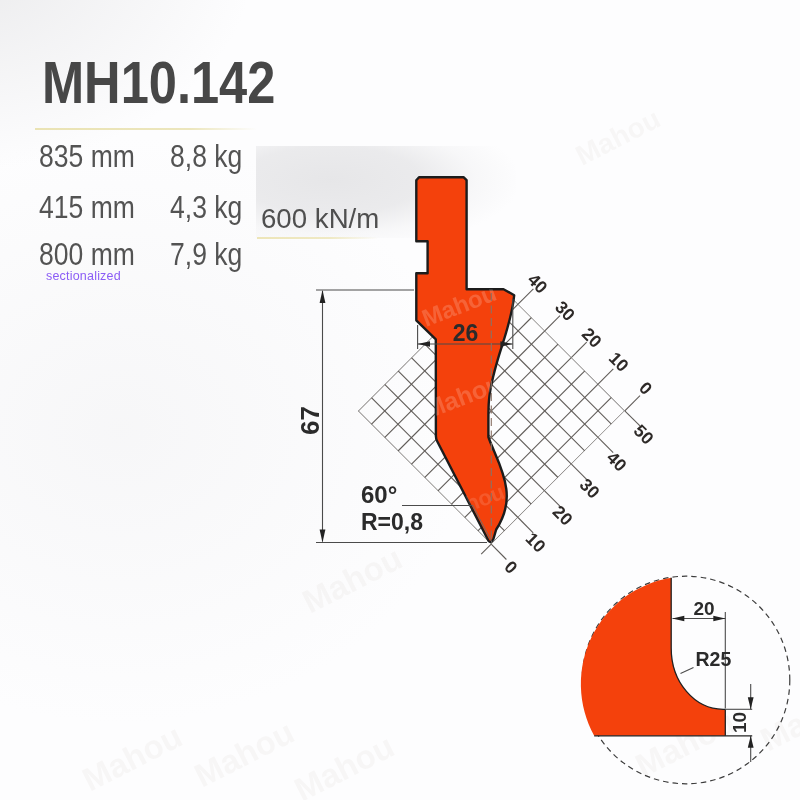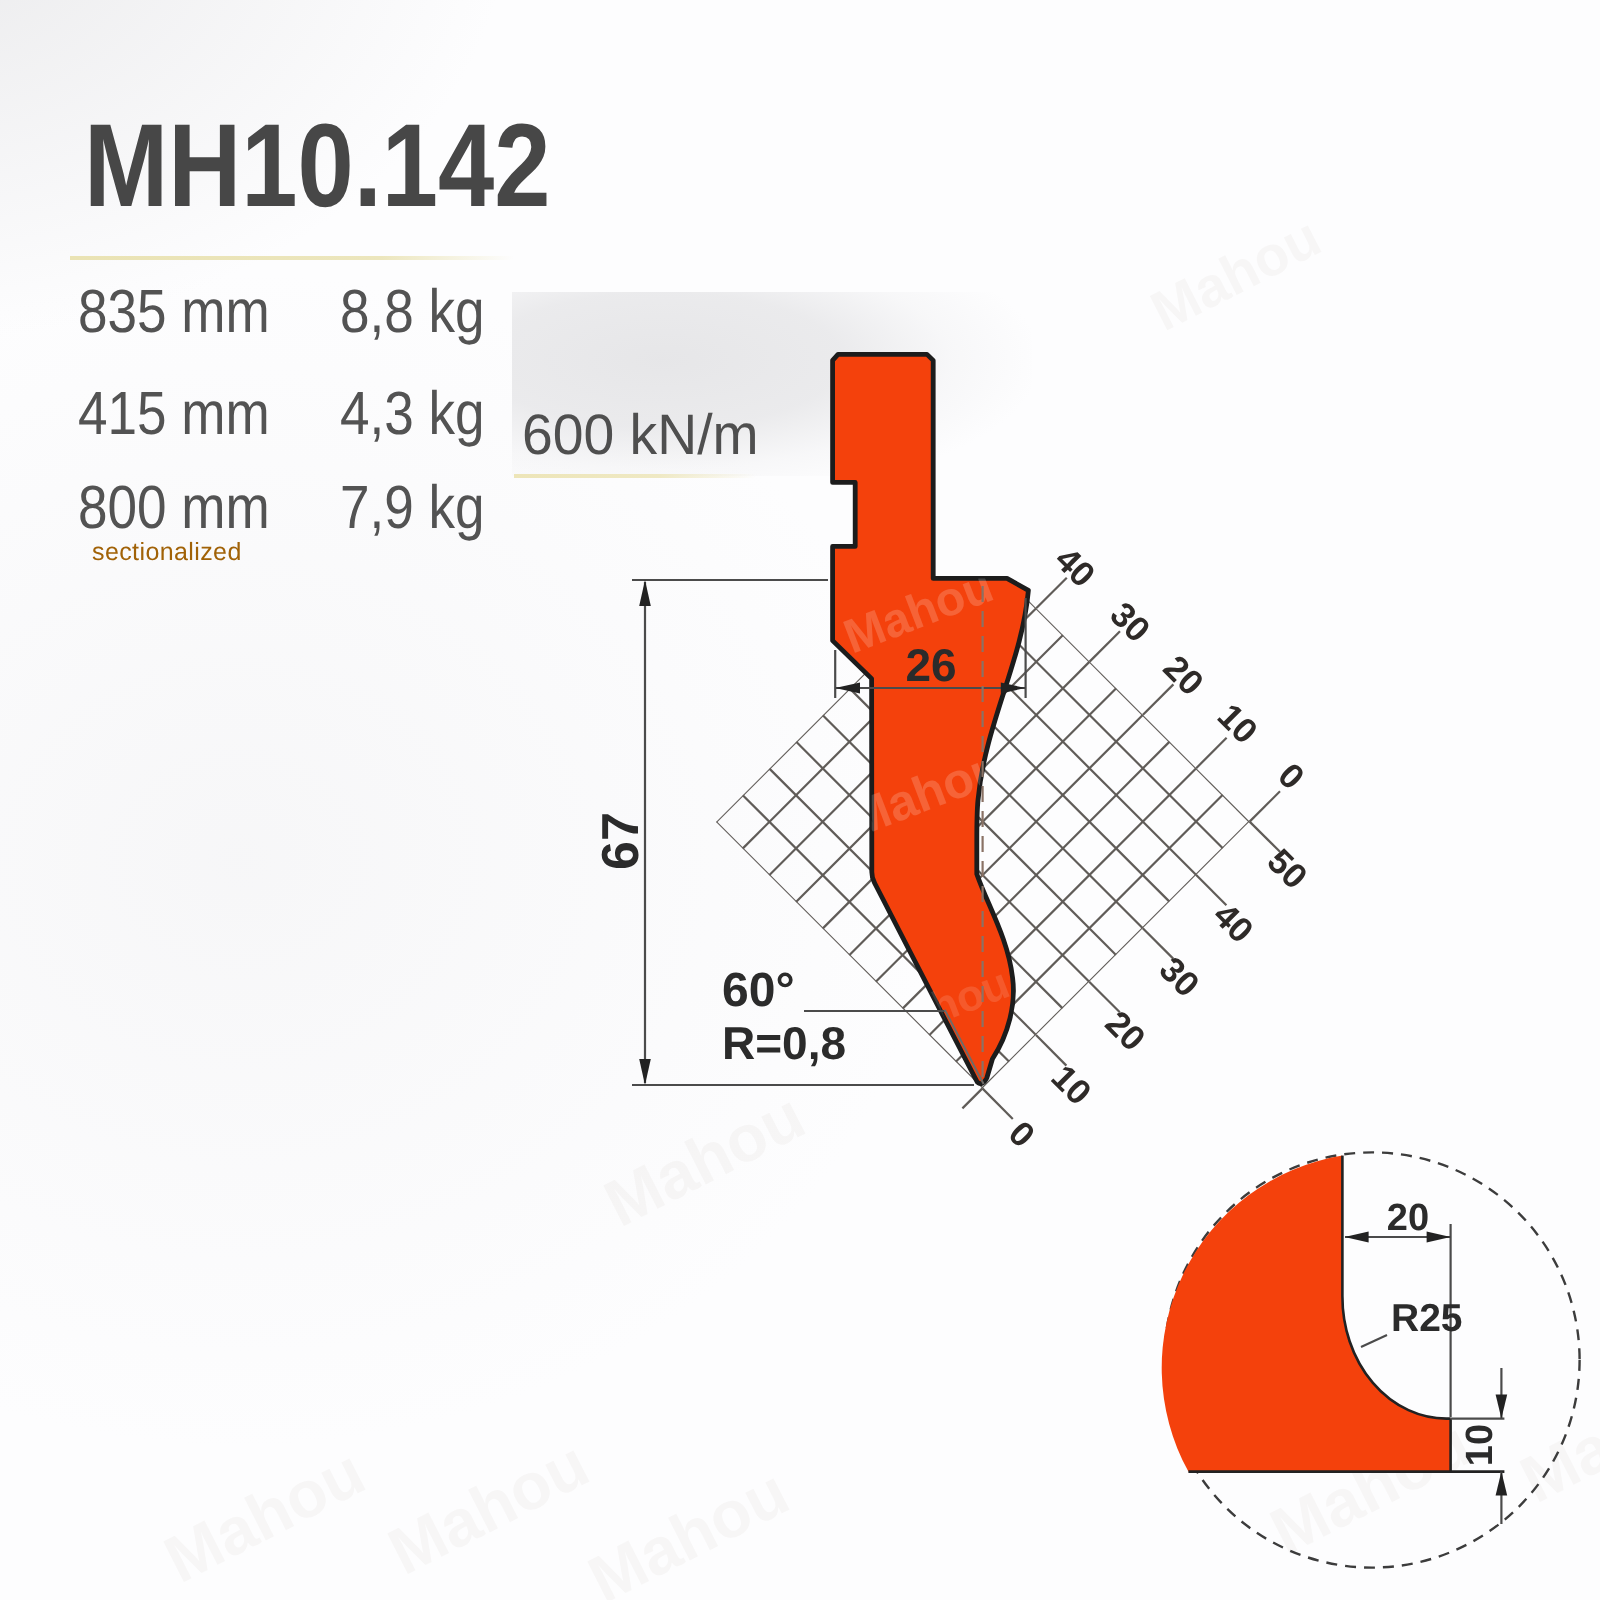--- a/index.html
+++ b/index.html
@@ -12,21 +12,21 @@
         radial-gradient(500px 420px at 120px 430px, rgba(232,232,234,0.30), rgba(232,232,234,0) 70%);}
   #grayblock{position:absolute;left:256px;top:146px;width:260px;height:92px;
        background:radial-gradient(200px 75px at 75px 34px, rgba(229,229,231,0.95) 0%, rgba(230,230,232,0.8) 45%, rgba(234,234,236,0.3) 72%, rgba(236,236,238,0) 95%);}
   #yline2{position:absolute;left:257px;top:237px;width:121px;height:1.6px;
        background:linear-gradient(90deg,#ede5b8 0%,#efe9c4 60%,rgba(240,234,200,0) 100%);}
   #yline1{position:absolute;left:35px;top:128px;width:222px;height:2px;
        background:linear-gradient(90deg,#eae3b4 0%,#ece6bd 70%,rgba(236,230,189,0) 100%);}
   #title{position:absolute;left:42px;top:49px;font-size:59px;font-weight:bold;color:#474747;
        transform:scaleX(0.857);transform-origin:0 0;white-space:nowrap;}
   .spec{position:absolute;color:#535353;font-size:30.5px;transform:scaleX(0.87);transform-origin:0 0;white-space:nowrap;}
-  #sect{position:absolute;left:46px;top:269px;color:#a16207;font-size:12.5px;letter-spacing:0.2px;}
+  #sect{position:absolute;left:46px;top:269px;color:#8b5cf6;font-size:12.5px;letter-spacing:0.2px;}
   #kn{position:absolute;left:261px;top:202px;color:#4f4f4f;font-size:28.5px;transform:scaleX(0.97);transform-origin:0 0;}
   svg{position:absolute;left:0;top:0;}
   text{font-family:"Liberation Sans", sans-serif;}
 </style>
 </head>
 <body>
 <div id="bg1"></div>
 <div id="grayblock"></div>
 <div id="yline2"></div>
 <div id="yline1"></div>

